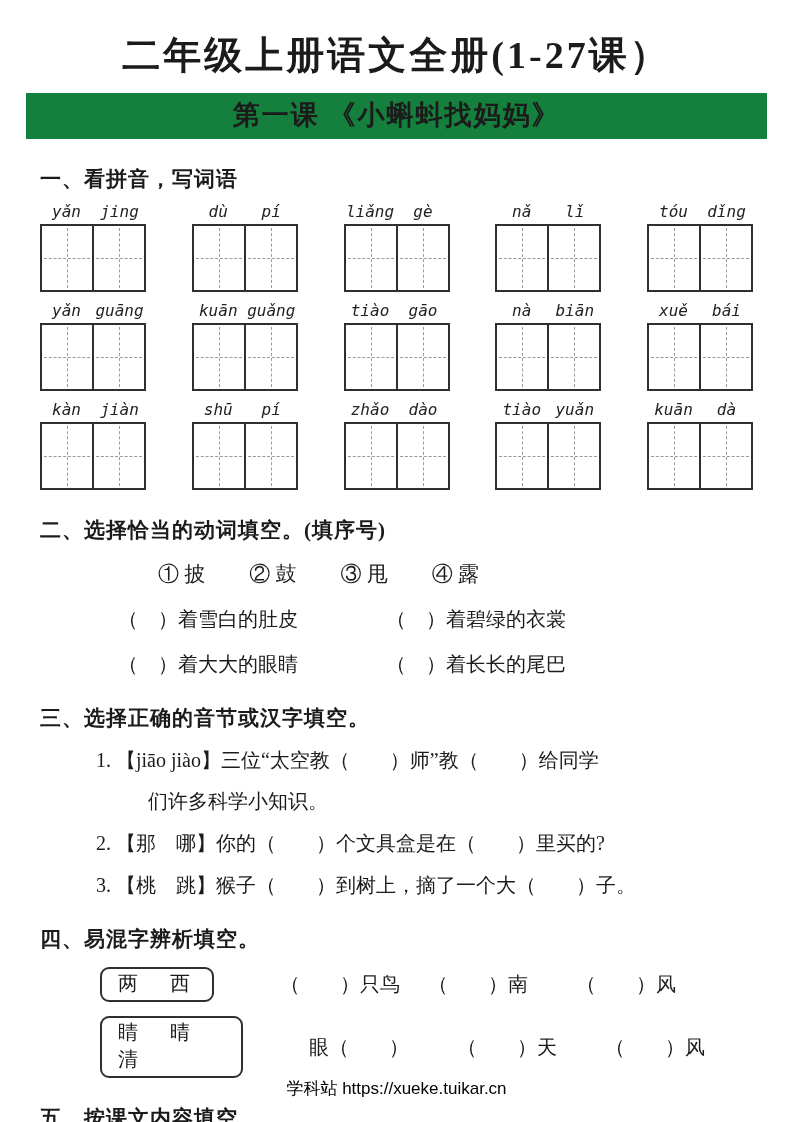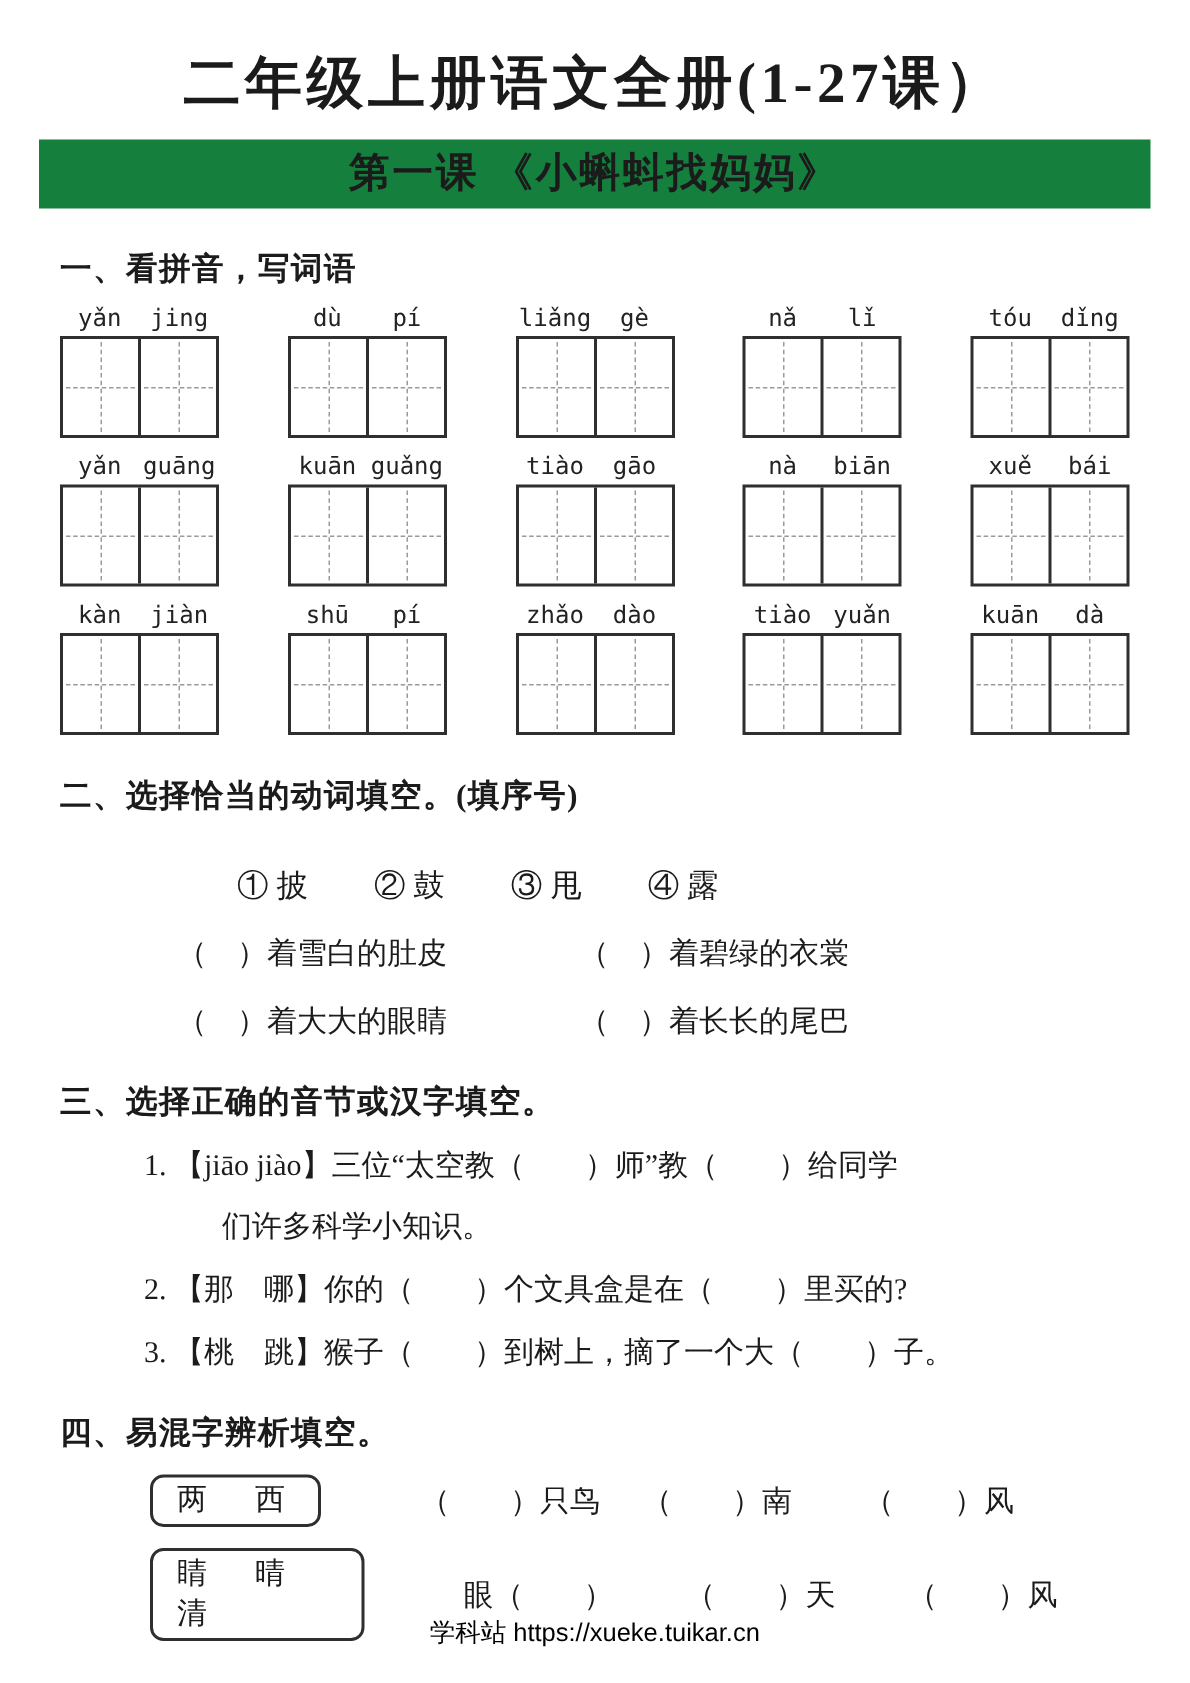--- a/index.html
+++ b/index.html
@@ -6,30 +6,30 @@
   .page{position:relative;width:793px;height:1122px;background:#ffffff;overflow:hidden;
         font-family:"Liberation Serif","DejaVu Serif",serif;color:#1b1b1b;}
   
   .title{padding-top:30px;text-align:center;font-size:38px;font-weight:900;letter-spacing:3px;}
   .banner{margin:12px 26px 0 26px;background:#15803d;text-align:center;
           font-size:27px;font-weight:900;padding:4px 0 6px 0;letter-spacing:2px;}
   .content{padding:0 40px;}
   .sec-head{font-size:21px;font-weight:700;margin-top:26px;letter-spacing:1px;}
   
   .prow{display:flex;justify-content:space-between;margin-top:7px;}
-  .pg{width:106px;}
+  .pg{width:106px;font-style:italic;}
   .pl{display:flex;height:24px;font-family:"DejaVu Sans Mono",monospace;font-size:16px;color:#222;}
   .pl span{width:50%;text-align:center;line-height:24px;}
   .pb{display:flex;border:2px solid #2f2f2f;height:64px;background:#fff;}
   .cell{flex:1;position:relative;}
   .cell + .cell{border-left:2px solid #2f2f2f;}
   .cell::before{content:"";position:absolute;left:50%;top:2px;bottom:2px;border-left:1px dashed #9a9a9a;}
   .cell::after{content:"";position:absolute;top:50%;left:2px;right:2px;border-top:1px dashed #9a9a9a;}
   
-  .opt-row{margin:32px 0 0 118px;display:flex;gap:44px;font-size:21px;}
+  .opt-row{margin:16px 0 0 118px;display:flex;gap:44px;font-size:21px;}
   .fill-row{margin:18px 0 0 78px;display:flex;font-size:20px;}
   .fill-row .c1{width:268px;}
   
   .item{margin:15px 0 0 56px;font-size:20px;}
   .item .wrap2{margin:14px 0 0 52px;}
   
   .conf-row{margin:14px 0 0 60px;display:flex;align-items:center;font-size:20px;}
   .charbox{border:2px solid #2f2f2f;border-radius:9px;padding:1px 16px 3px 16px;letter-spacing:6px;}
   .conf-blanks{display:flex;margin-left:66px;}
   .conf-blanks span{display:inline-block;min-width:148px;}

